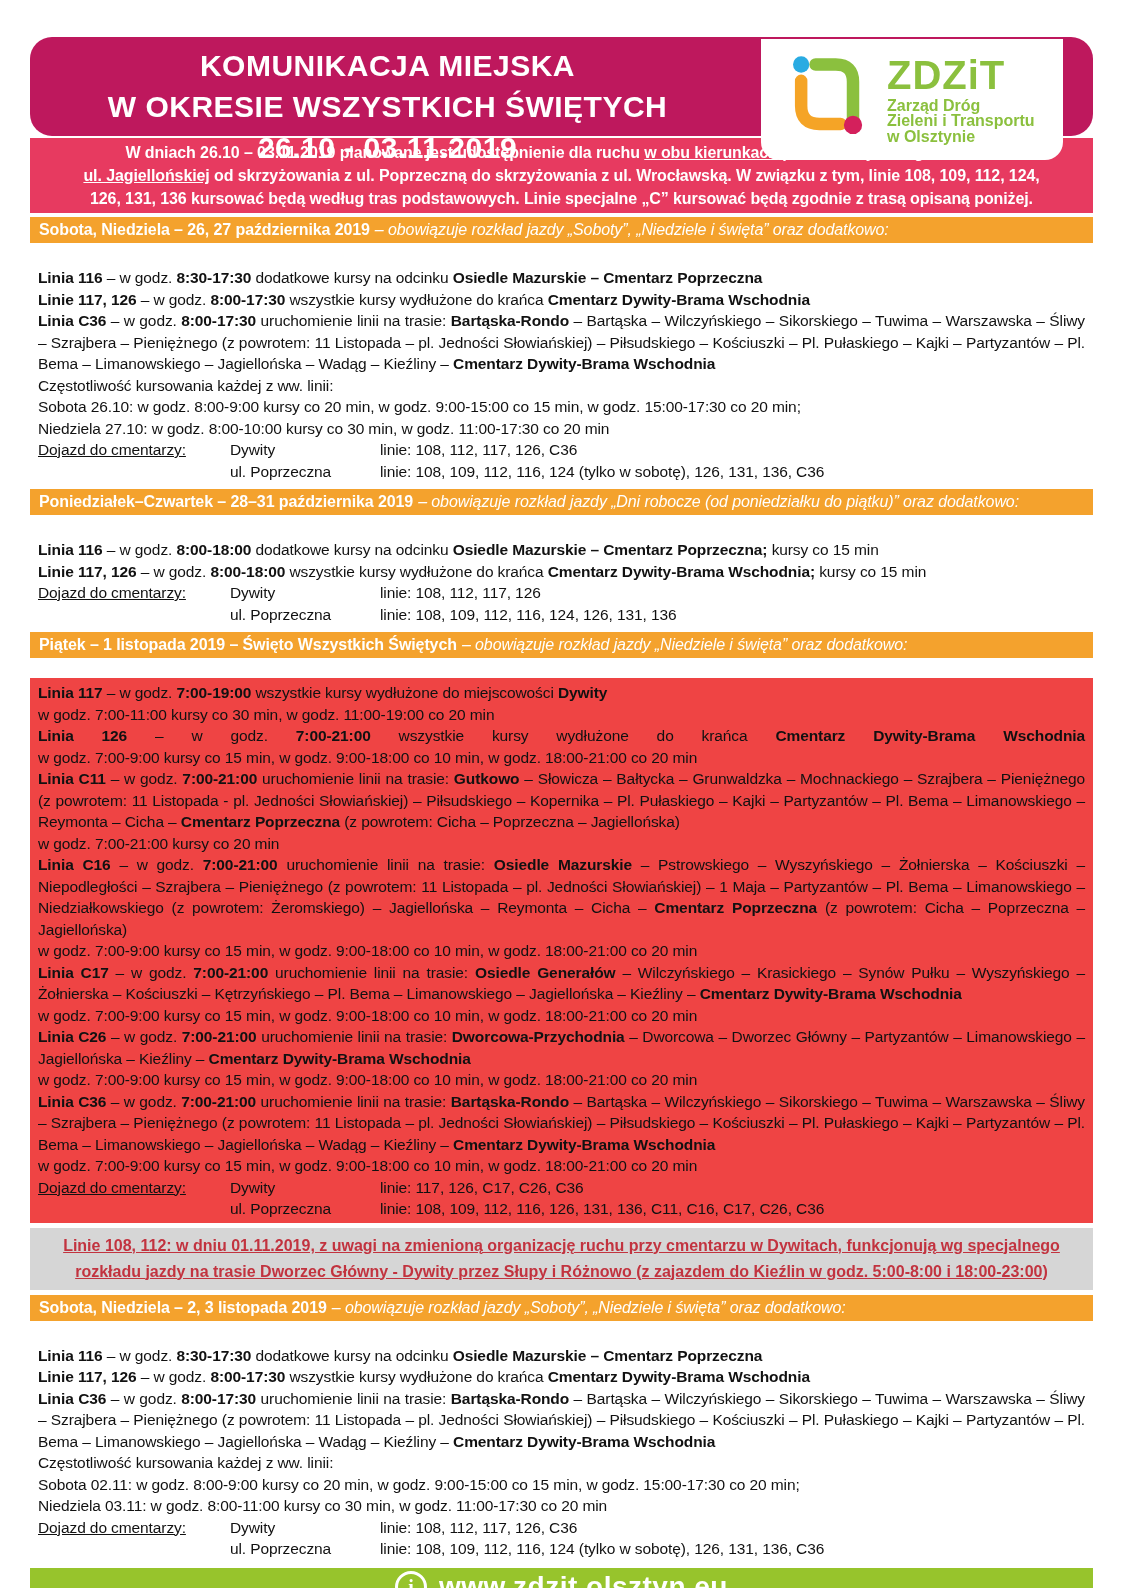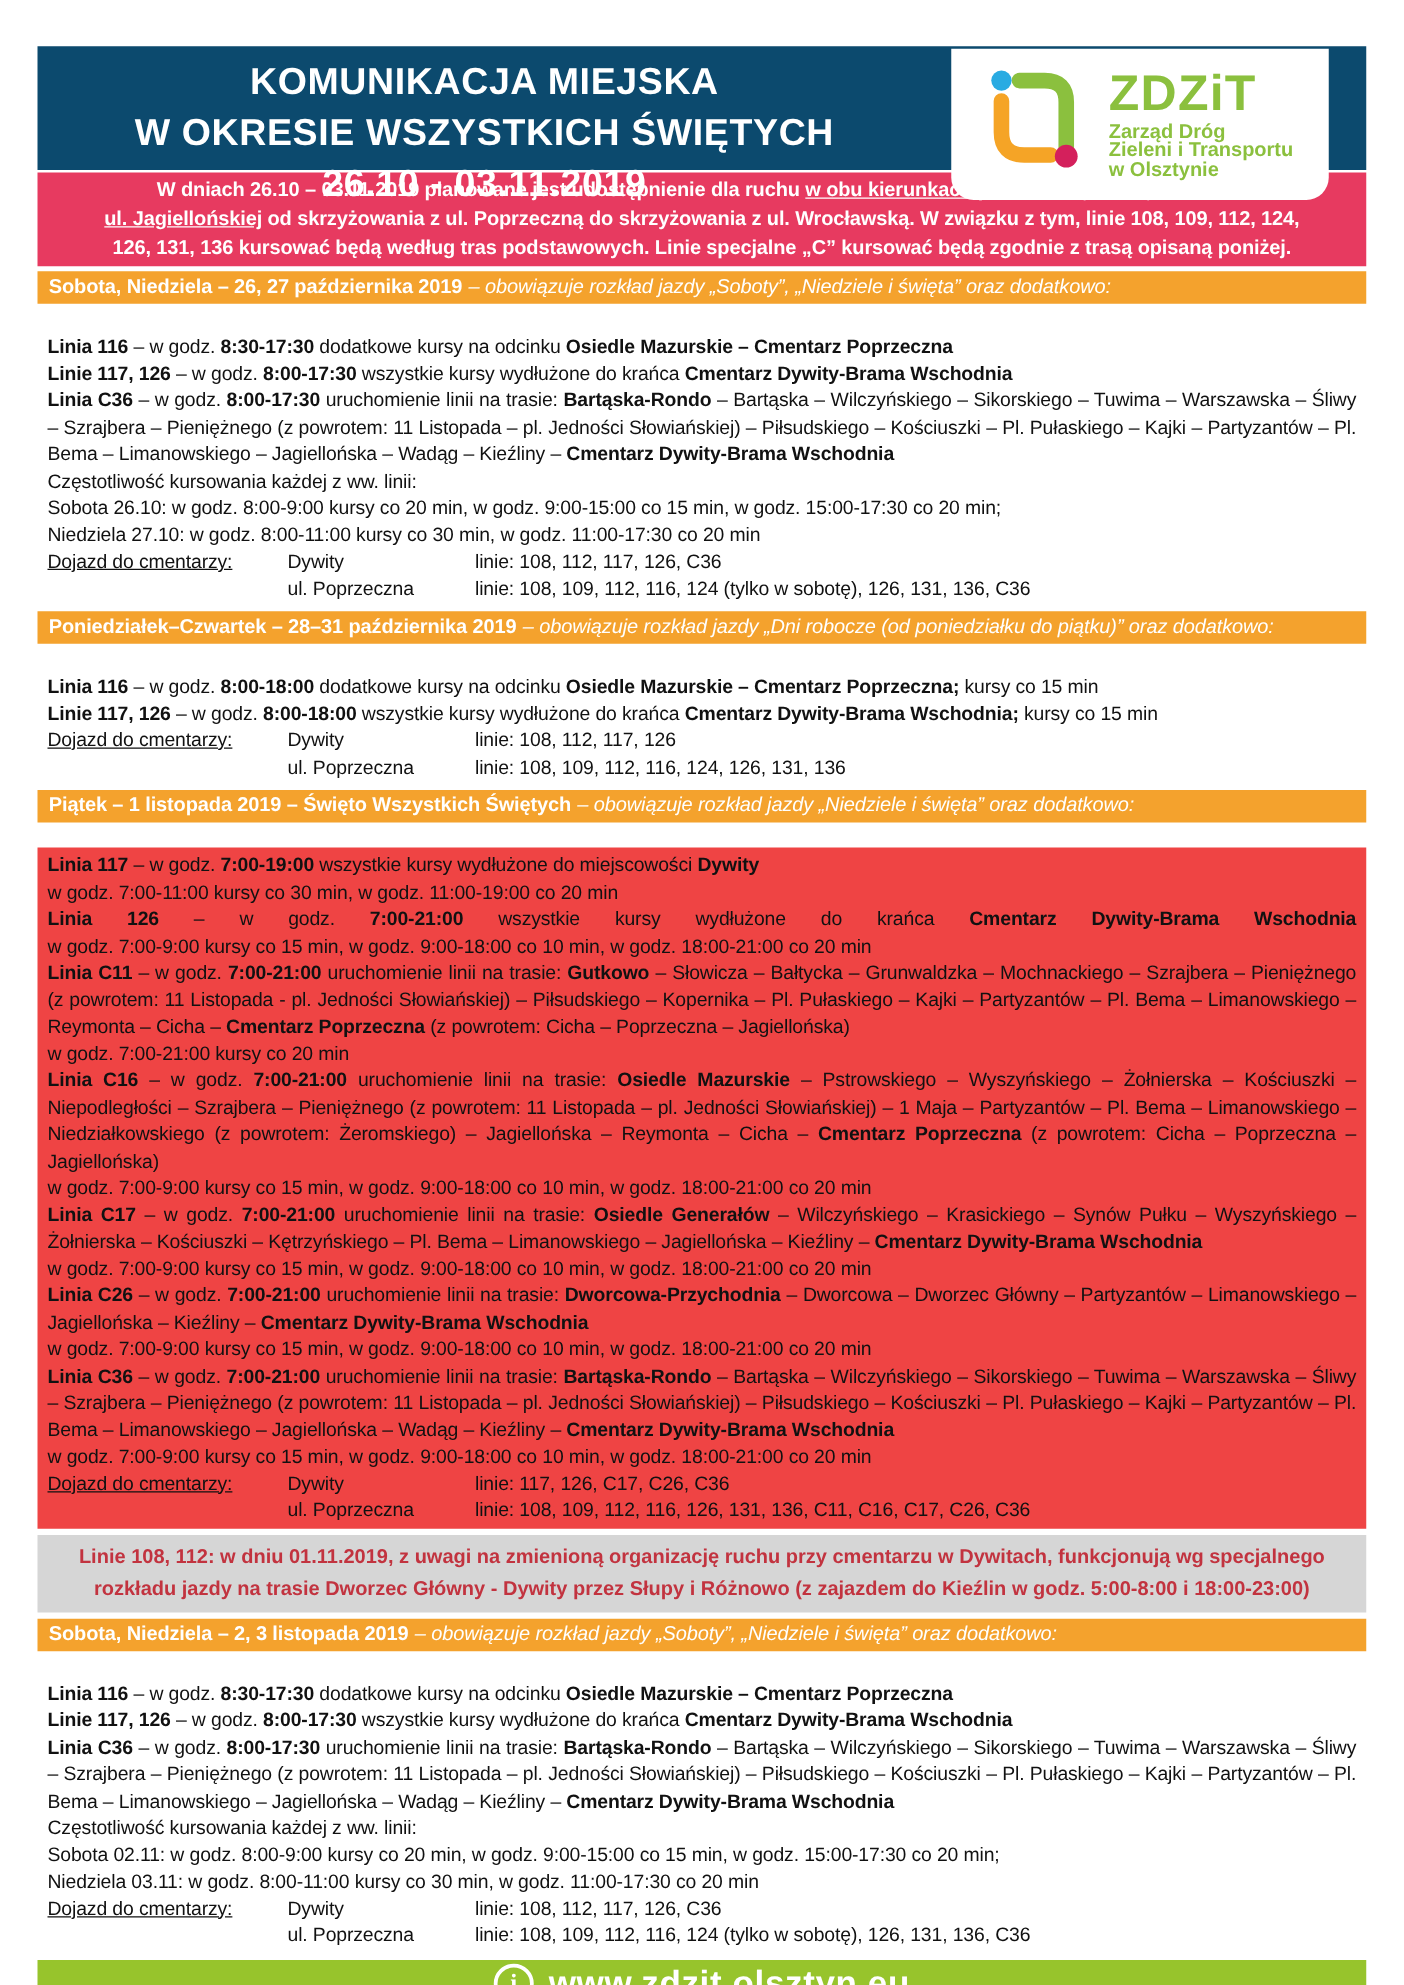--- a/index.html
+++ b/index.html
@@ -1,20 +1,20 @@
 <!DOCTYPE html>
 <html lang="pl"><head>
 <meta charset="utf-8">
 <style>
   html,body{margin:0;padding:0;background:#ffffff;}
   body{width:1123px;min-height:1588px;font-family:"Liberation Sans",sans-serif;color:#111;position:relative;}
   .page{margin:37px 30px 0 30px;width:1063px;}
 
   
-  .header-block{background:#0c4a6e;height:99px;position:relative;}
+  .header-block{background:#be185d;height:99px;position:relative;border-radius:22px;}
   .title-wrap{width:715px;text-align:center;padding-top:8px;}
   .title-line{color:#fff;font-weight:700;font-size:30px;line-height:41px;letter-spacing:.5px;}
   .logo-box{position:absolute;top:2px;right:30px;width:302px;height:121px;background:#fff;border-radius:0 0 18px 18px;display:flex;align-items:center;}
   .logo-mark{margin-left:20px;width:96px;height:96px;flex:none;}
   .logo-text{margin-left:10px;}
   .logo-name{color:#8bc03e;font-weight:700;font-size:40px;line-height:40px;letter-spacing:1px;}
   .logo-sub{color:#8bc03e;font-weight:700;font-size:16px;line-height:15.5px;margin-top:3px;}
 
   
   .notice{margin-top:2px;background:#e73a60;color:#fff;font-weight:700;text-align:center;
@@ -38,21 +38,21 @@
   .dojazd{display:flex;line-height:21.5px;}
   .dj-label{width:192px;flex:none;text-decoration:underline;}
   .dj-rows{flex:1;}
   .dj-row{display:flex;}
   .dj-place{width:150px;flex:none;}
   .dj-lines{flex:1;}
 
   
   .alert{margin:5px 0;background:#d6d6d6;color:#c2333f;font-weight:700;text-align:center;
          font-size:16px;padding:5px 6px;}
-  .alert-line{line-height:26px;}
+  .alert-line{line-height:26px;text-decoration:underline;}
 
   
   .footer-bar{margin-top:5px;background:#97c42c;height:39px;display:flex;align-items:center;justify-content:center;gap:12px;}
   .info-icon{width:26px;height:26px;border:3px solid #fff;border-radius:50%;display:flex;align-items:center;justify-content:center;
              color:#fff;font-weight:700;font-size:20px;font-family:"Liberation Serif",serif;flex:none;}
   .footer-url{color:#fff;font-weight:700;font-size:28px;letter-spacing:.5px;}
   .doc-code{text-align:right;font-size:13px;line-height:16px;margin-top:2px;color:#222;}
 </style>
 </head>
 <body>
@@ -90,21 +90,21 @@
     </div>
 
   <div id="flow">
       <div class="sec-header"><span class="sh-bold">Sobota, Niedziela – 26, 27 października 2019</span><span class="sh-italic">– obowiązuje rozkład jazdy „Soboty”, „Niedziele i święta” oraz dodatkowo:</span></div>
       <div class="body-sec">
         <div class="line"><span class="st-b">Linia 116</span><span> – w godz. </span><span class="st-b">8:30-17:30</span><span> dodatkowe kursy na odcinku </span><span class="st-b">Osiedle Mazurskie – Cmentarz Poprzeczna</span></div>
         <div class="line"><span class="st-b">Linie 117, 126</span><span> – w godz. </span><span class="st-b">8:00-17:30</span><span> wszystkie kursy wydłużone do krańca </span><span class="st-b">Cmentarz Dywity-Brama Wschodnia</span></div>
         <div class="par"><span class="st-b">Linia C36</span><span> – w godz. </span><span class="st-b">8:00-17:30</span><span> uruchomienie linii na trasie: </span><span class="st-b">Bartąska-Rondo</span><span> – Bartąska – Wilczyńskiego – Sikorskiego – Tuwima – Warszawska – Śliwy – Szrajbera – Pieniężnego (z powrotem: 11 Listopada – pl. Jedności Słowiańskiej) – Piłsudskiego – Kościuszki – Pl. Pułaskiego – Kajki – Partyzantów – Pl. Bema – Limanowskiego – Jagiellońska – Wadąg – Kieźliny – </span><span class="st-b">Cmentarz Dywity-Brama Wschodnia</span></div>
         <div class="line"><span>Częstotliwość kursowania każdej z ww. linii:</span></div>
         <div class="line"><span>Sobota 26.10: w godz. 8:00-9:00 kursy co 20 min, w godz. 9:00-15:00 co 15 min, w godz. 15:00-17:30 co 20 min;</span></div>
-        <div class="line"><span>Niedziela 27.10: w godz. 8:00-11:00 kursy co 30 min, w godz. 11:00-17:30 co 20 min</span></div>
+        <div class="line"><span>Niedziela 27.10: w godz. 8:00-10:00 kursy co 30 min, w godz. 11:00-17:30 co 20 min</span></div>
         <div class="dojazd">
           <div class="dj-label">Dojazd do cmentarzy:</div>
           <div class="dj-rows">
             <div class="dj-row">
               <div class="dj-place">Dywity</div>
               <div class="dj-lines">linie: 108, 112, 117, 126, C36</div>
             </div>
             <div class="dj-row">
               <div class="dj-place">ul. Poprzeczna</div>
               <div class="dj-lines">linie: 108, 109, 112, 116, 124 (tylko w sobotę), 126, 131, 136, C36</div>

